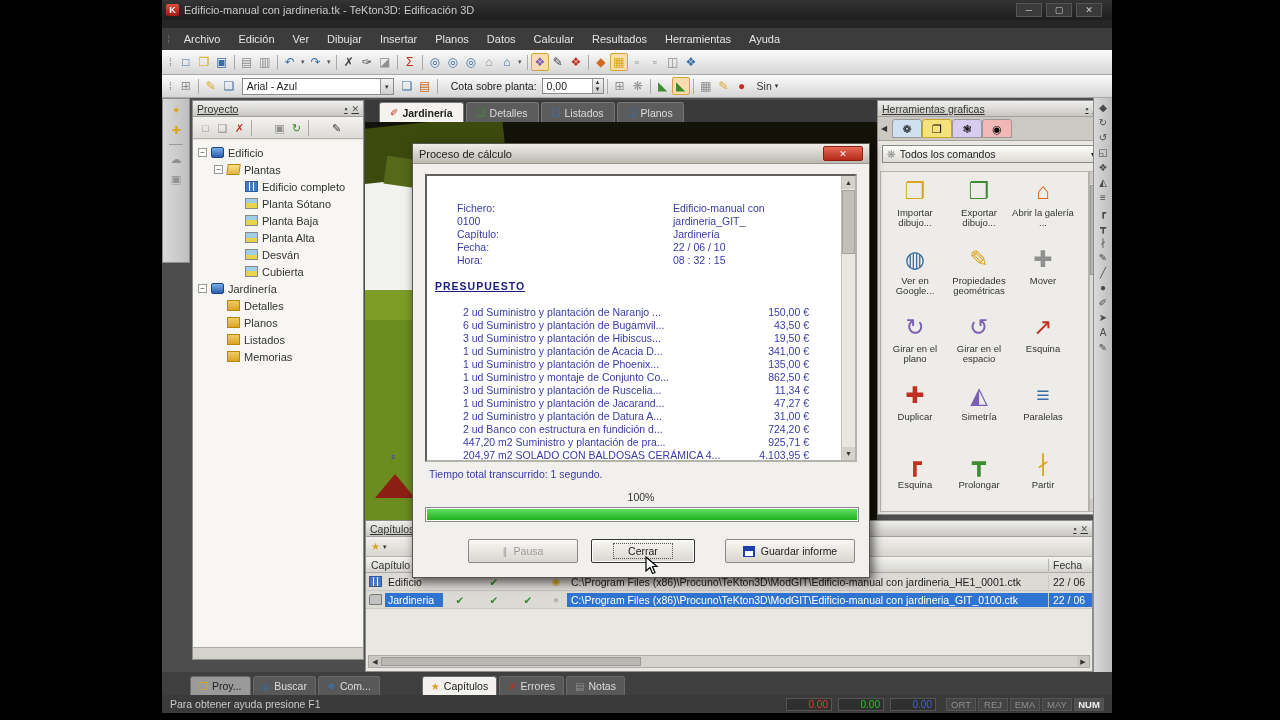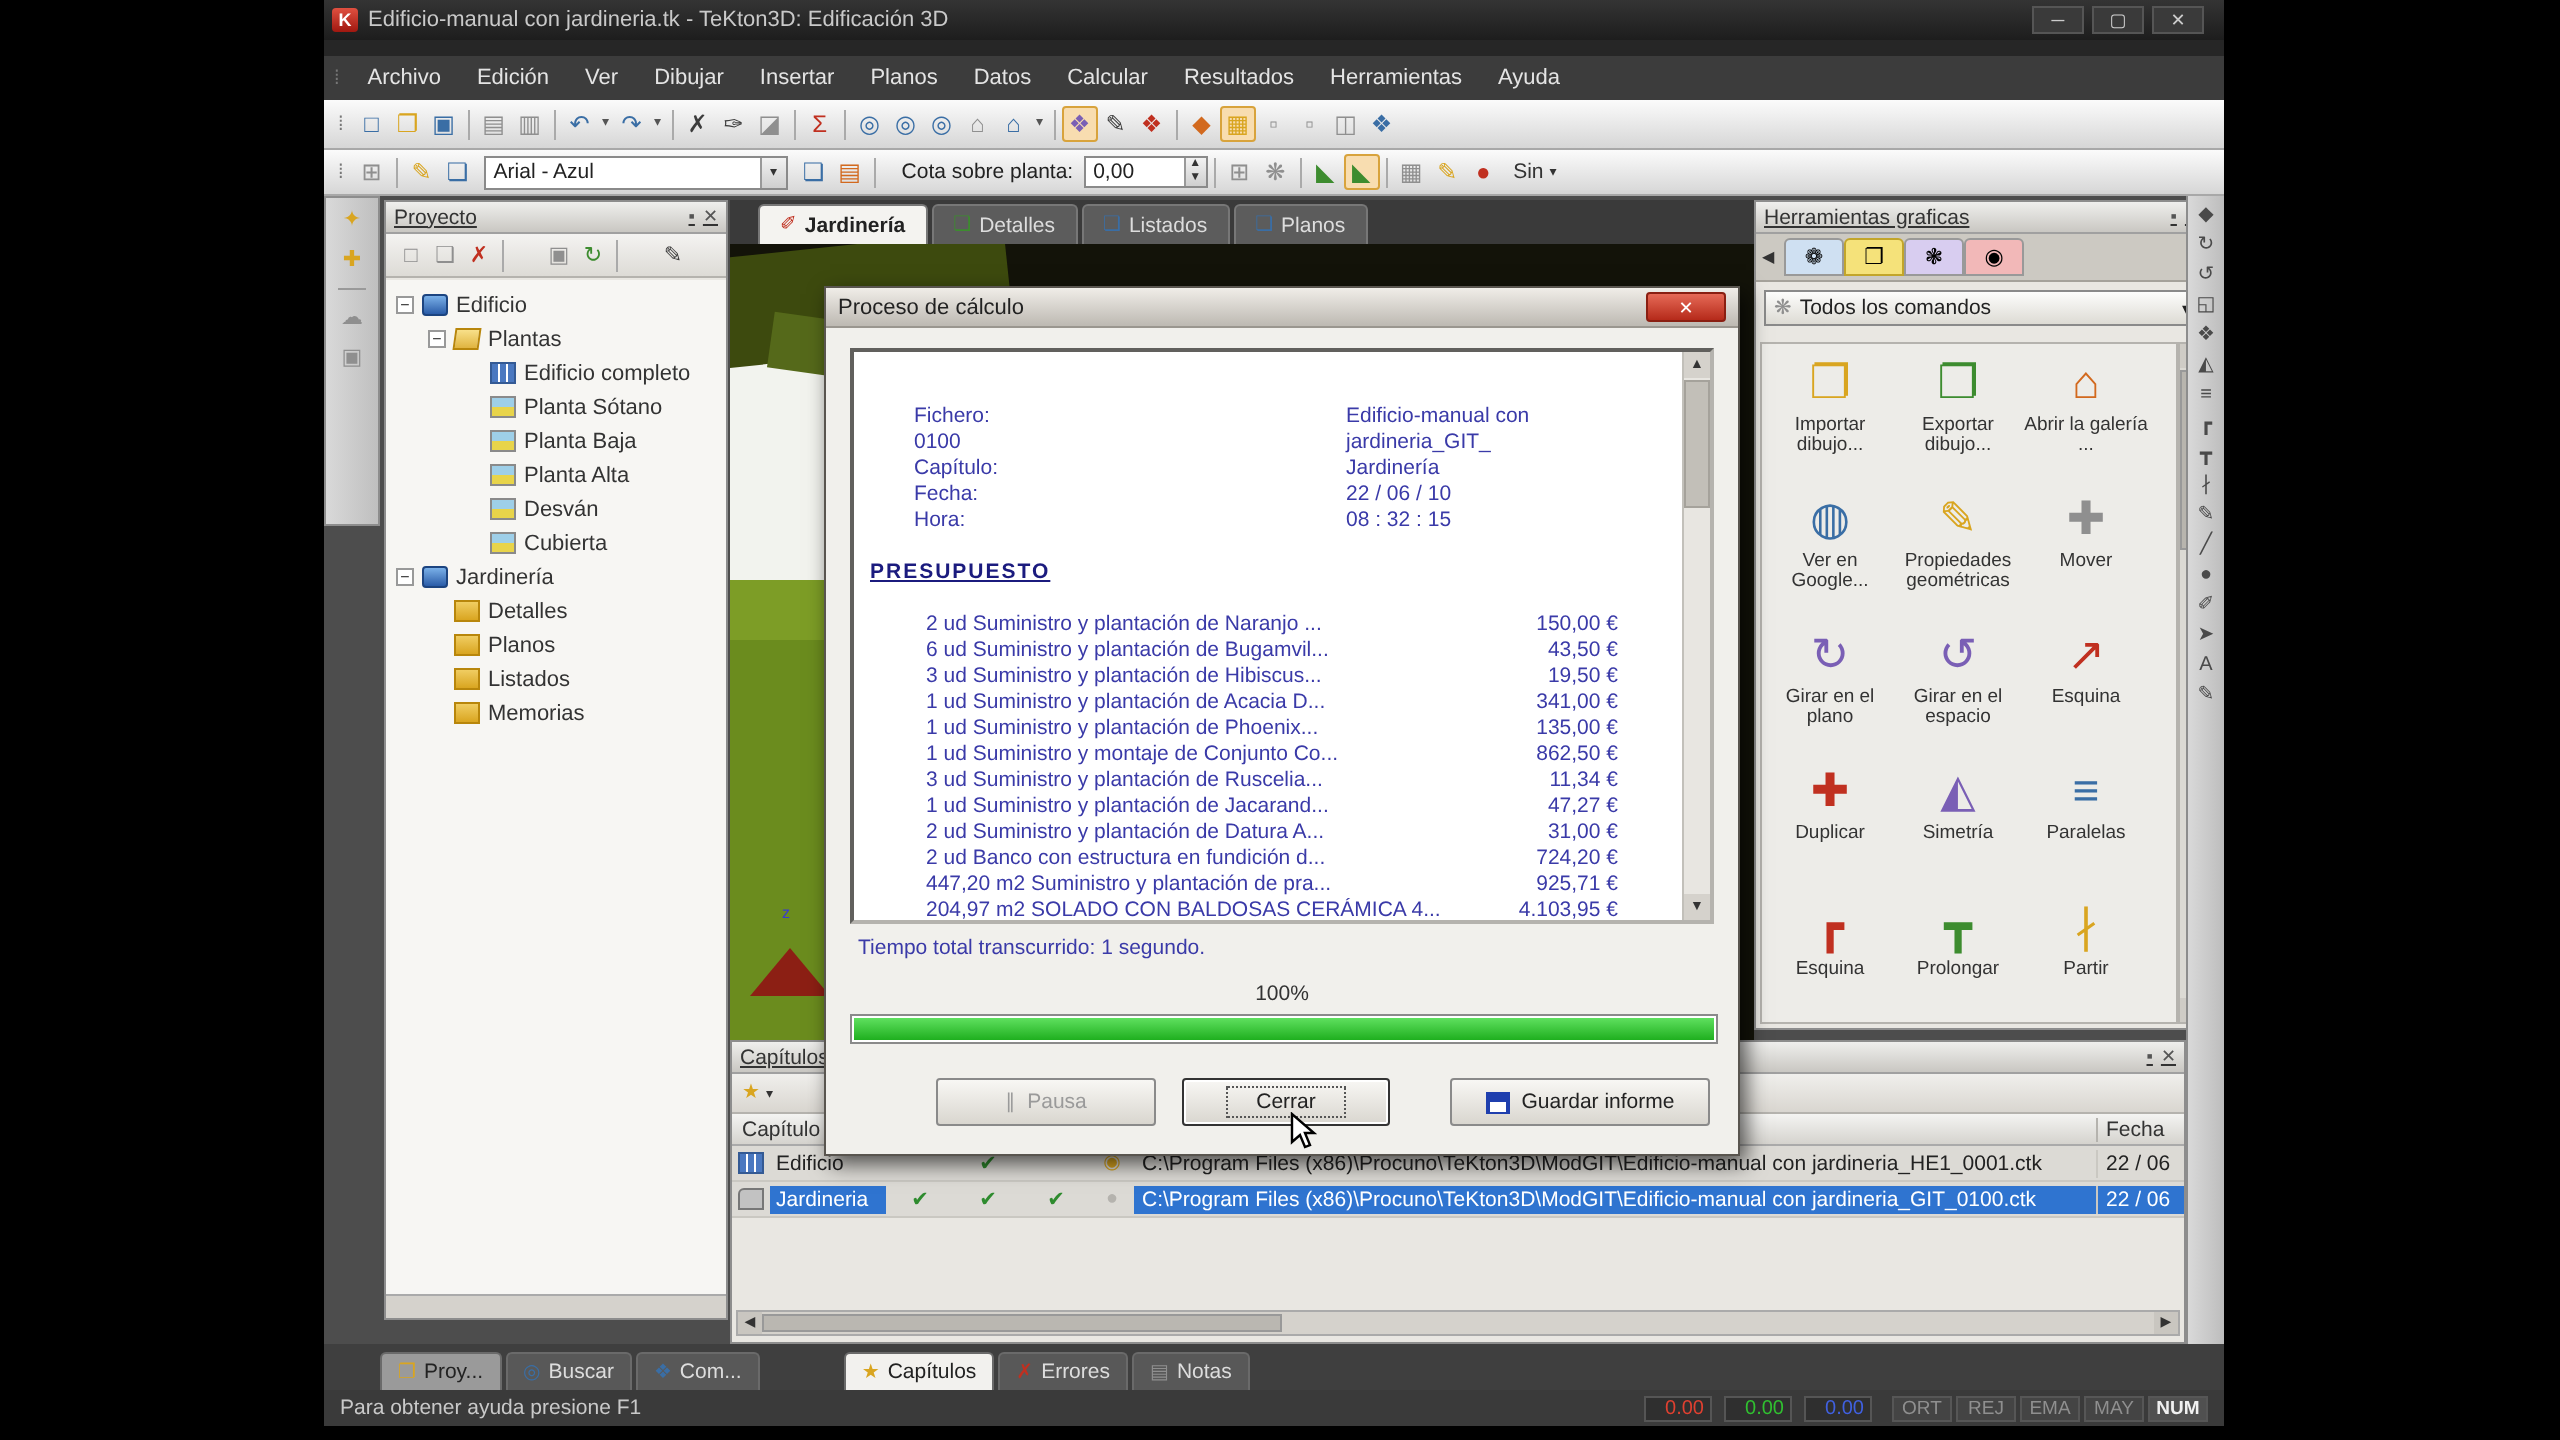--- a/index.html
+++ b/index.html
@@ -163,21 +163,21 @@
     display:flex; align-items:flex-end; padding-left:28px; gap:2px; }
   .btab { height:19px; display:flex; align-items:center; gap:4px; padding:0 8px; font-size:10.5px;
     color:#ddd; background:#585858; border-radius:3px 3px 0 0; border:1px solid #6a6a6a; border-bottom:none; }
   .btab.lite { background:#9a9a9a; color:#222; }
   .btab.active { background:#f2f1ee; color:#222; }
   .btab.gap { margin-left:40px; }
   .btico { font-size:10px; }
   .statusbar { position:absolute; left:0; top:695px; width:100%; height:18px; background:#3a3a3a;
     color:#c9c9c9; display:flex; align-items:center; font-size:10.5px; padding:0 8px; }
   .coords { margin-left:auto; display:flex; gap:6px; }
-  .coord { width:34px; height:13px; background:#2f2f2f; border:1px solid #555; text-align:right;
+  .coord { width:46px; height:13px; background:#2f2f2f; border:1px solid #555; text-align:right;
     padding-right:3px; font-size:10px; line-height:12px; }
   .coord.red{color:#e04030;} .coord.green{color:#30c030;} .coord.blue{color:#4060e0;}
   .inds { display:flex; gap:2px; margin-left:10px; }
   .ind { width:30px; height:13px; background:#444; border:1px solid #565656; color:#8f8f8f;
     text-align:center; font-size:9.5px; line-height:12px; }
   .ind.on { color:#f0f0f0; background:#505050; font-weight:bold; }
 
   
   .dlg { position:absolute; left:250px; top:143px; width:458px; height:435px; z-index:50;
     background:#f1f0ec; border:1px solid #59554f; box-shadow:3px 4px 10px rgba(0,0,0,.65); }

